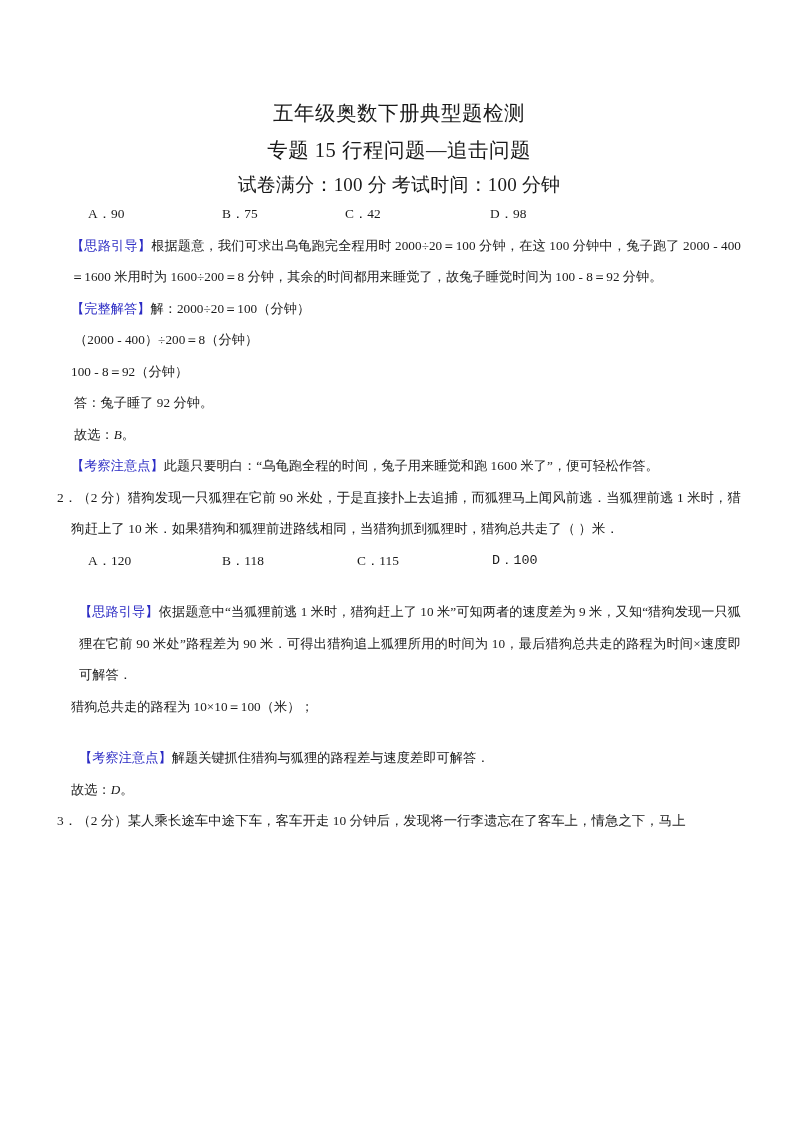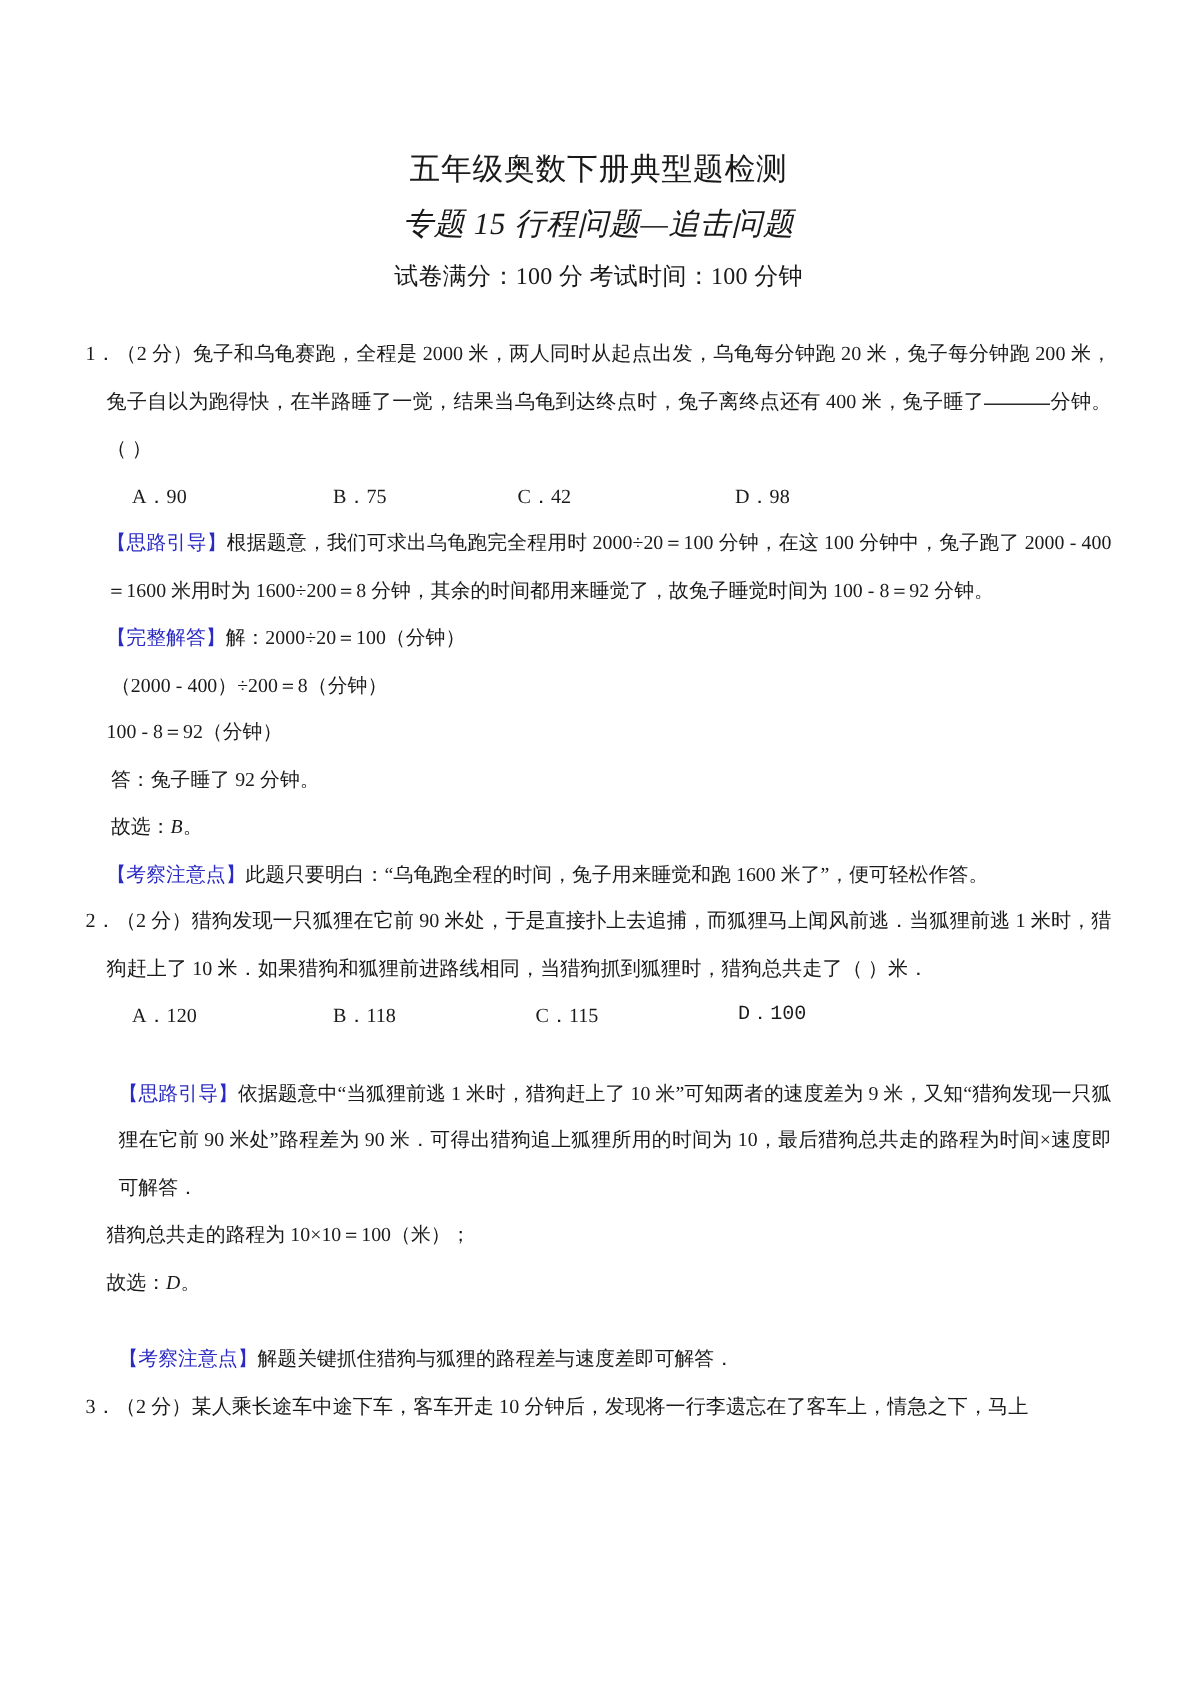--- a/index.html
+++ b/index.html
@@ -42,27 +42,26 @@
     font-weight: 400;
     margin: 0 0 6px 0;
   }
   .doc-subtitle {
     text-align: center;
     font-size: 20.5px;
     line-height: 32px;
     letter-spacing: 0.5px;
     font-weight: 400;
     margin: 0 0 8px 0;
-    font-style: italic;
   }
   .exam-info {
     text-align: center;
-    font-size: 16px;
+    font-size: 19px;
     line-height: 22px;
-    margin: 0 0 24px 0;
+    margin: 0 0 2px 0;
     letter-spacing: 0.2px;
   }
 
   
   .section-head {
     font-size: 14.5px;
     line-height: 24px;
     font-weight: bold;
     margin: 0 0 4px 0;
     letter-spacing: 0.2px;
@@ -142,21 +141,20 @@
 
 <div class="page">
   <div class="content">
 
     <div class="doc-title">五年级奥数下册典型题检测</div>
     <div class="doc-subtitle">专题 15  行程问题—追击问题</div>
     <div class="exam-info">试卷满分：100 分 考试时间：100 分钟</div>
 
 
     <div class="question">
-      <p class="q-stem"><span class="qnum">1</span><span>．</span><span>（2 分）</span><span>兔子和乌龟赛跑，全程是 2000 米，两人同时从起点出发，乌龟每分钟跑 20 米，兔子每分钟跑 200 米，兔子自以为跑得快，在半路睡了一觉，结果当乌龟到达终点时，兔子离终点还有 400 米，兔子睡了</span><span class="blank"></span><span>分钟。（    ）</span></p>
 
       <div class="opt-row">
         <span class="opt a"><span>A．</span><span>90</span></span>
         <span class="opt b"><span>B．</span><span>75</span></span>
         <span class="opt c"><span>C．</span><span>42</span></span>
         <span class="opt d"><span>D．</span><span>98</span></span>
       </div>
 
       <p class="expl"><span class="tag">【思路引导】</span><span>根据题意，我们可求出乌龟跑完全程用时 2000÷20＝100 分钟，在这 100 分钟中，兔子跑了 2000 - 400＝1600 米用时为 1600÷200＝8 分钟，其余的时间都用来睡觉了，故兔子睡觉时间为 100 - 8＝92 分钟。</span></p>
 
@@ -177,23 +175,23 @@
         <span class="opt a"><span>A．</span><span>120</span></span>
         <span class="opt b"><span>B．</span><span>118</span></span>
         <span class="opt c"><span>C．</span><span>115</span></span>
         <span class="opt d"><span>D．</span><span>100</span></span>
       </div>
 
       <p class="expl ind"><span class="tag">【思路引导】</span><span>依据题意中“当狐狸前逃 1 米时，猎狗赶上了 10 米”可知两者的速度差为 9 米，又知“猎狗发现一只狐狸在它前 90 米处”路程差为 90 米．可得出猎狗追上狐狸所用的时间为 10，最后猎狗总共走的路程为时间×速度即可解答．</span></p>
 
       <p class="expl">猎狗总共走的路程为 10×10＝100（米）；</p>
 
+      <p class="expl ind"><span class="tag">【考察注意点】</span><span>解题关键抓住猎狗与狐狸的路程差与速度差即可解答．</span></p>
+
       <p class="expl"><span>故选：</span><span class="ital">D</span><span>。</span></p>
-
-      <p class="expl ind"><span class="tag">【考察注意点】</span><span>解题关键抓住猎狗与狐狸的路程差与速度差即可解答．</span></p>
     </div>
 
     <div class="question">
       <p class="q-stem"><span class="qnum">3</span><span>．</span><span>（2 分）</span><span>某人乘长途车中途下车，客车开走 10 分钟后，发现将一行李遗忘在了客车上，情急之下，马上</span></p>
     </div>
 
   </div>
 </div>
 
 </body></html>

